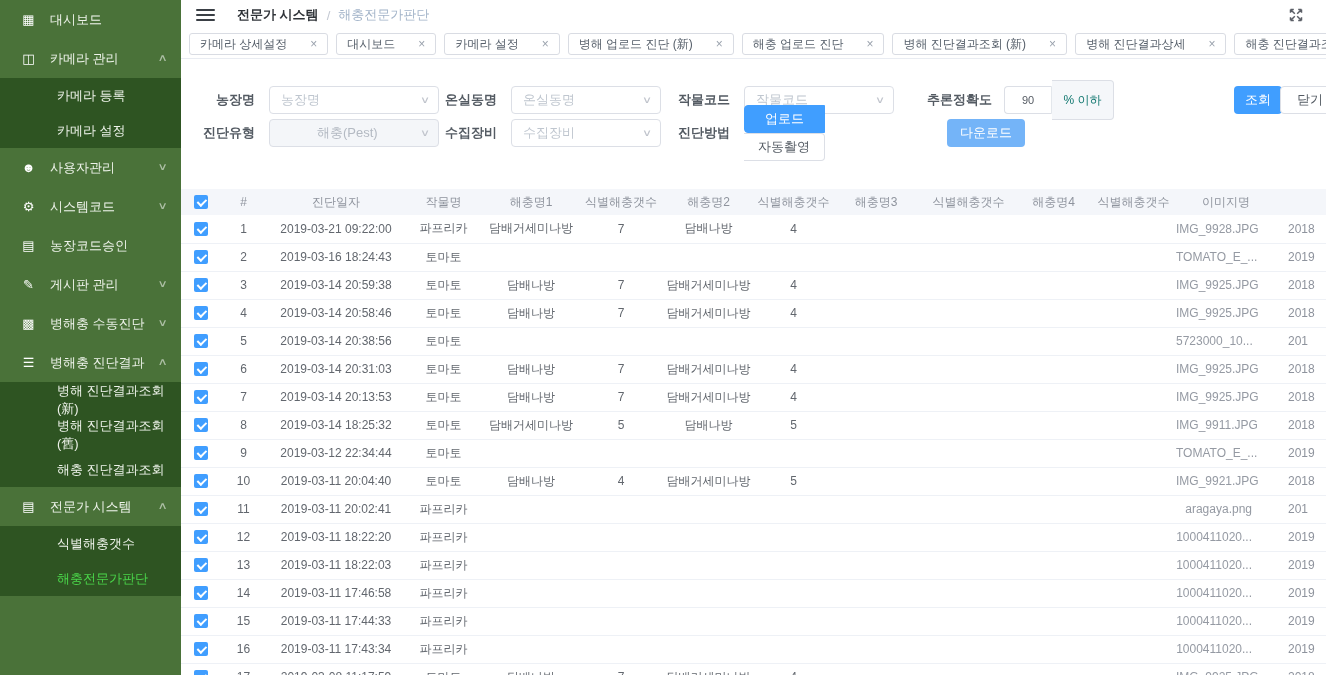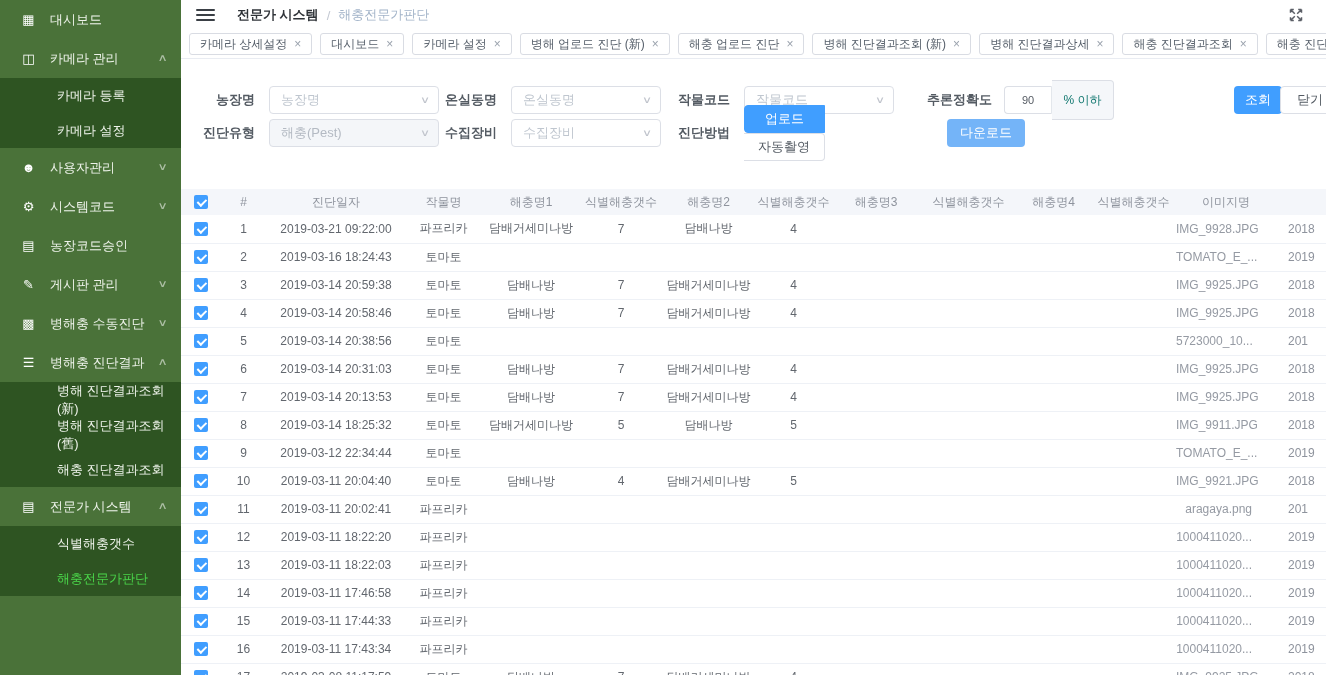--- a/index.html
+++ b/index.html
@@ -26,39 +26,39 @@
   .hamb i{display:block;height:2px;background:#3a3f45;border-radius:1px;}
   .breadcrumb{margin-left:22px;font-size:13px;display:flex;align-items:center;}
   .bc-section{color:#2f3338;font-weight:700;}
   .bc-sep{color:#c3c8d2;margin:0 8px;}
   .bc-current{color:#a3b4c9;}
   .fullscreen{position:absolute;right:22px;top:7px;width:16px;height:16px;cursor:pointer;}
 
   
   .tabbar{height:29px;flex-shrink:0;display:flex;align-items:center;gap:8px;padding-left:8px;
     border-bottom:1px solid #e9ecf2;}
-  .tab{height:22px;display:inline-flex;align-items:center;gap:7px;padding:0 10px;
+  .tab{height:22px;display:inline-flex;align-items:center;gap:23px;padding:0 10px;
     border:1px solid #d9dce3;border-radius:3px;background:#fff;font-size:12px;color:#57606b;
     cursor:pointer;white-space:nowrap;flex-shrink:0;}
   .tab .tab-close{font-size:12px;color:#9aa2ad;line-height:1;}
 
   
   .filters{position:relative;padding:27px 0 0 15px;height:115px;flex-shrink:0;}
   .f-row{display:flex;align-items:center;height:28px;margin-bottom:5px;}
   .f-label{width:59px;text-align:right;font-size:13px;font-weight:700;color:#545b63;
     margin-right:14px;flex-shrink:0;}
   .f-label.l2{width:58px;}
   .f-label.l3{width:61px;margin-left:8px;}
   .f-label.l4{width:80px;margin-left:18px;margin-right:12px;}
   .spacer4{width:80px;margin-left:18px;margin-right:12px;flex-shrink:0;}
   .select{width:170px;height:28px;border:1px solid #dcdfe6;border-radius:4px;background:#fff;
     display:flex;align-items:center;justify-content:space-between;padding:0 9px 0 11px;cursor:pointer;flex-shrink:0;}
   .select.w150{width:150px;}
   .select .ph{font-size:13px;color:#bfc6cf;}
-  .select .val{font-size:13px;color:#b4bac3;}
+  .select .val{font-size:13px;color:#b4bac3;margin-left:36px;}
   .select .chev{font-size:11px;color:#c0c4cc;transform:scale(1.25,.85);}
   .select.disabled{background:#f4f6f9;}
   .acc-input{width:48px;height:28px;border:1px solid #dcdfe6;border-right:1px solid #e3e7ec;
     border-radius:4px 0 0 4px;text-align:center;font-size:11px;color:#565c64;outline:none;padding:0;}
   .acc-addon{width:62px;height:40px;background:#f5f7fa;border:1px solid #dcdfe6;border-left:none;
     border-radius:0 4px 4px 0;display:flex;align-items:center;justify-content:center;
     font-size:12px;color:#0f766e;}
   .toggle{display:flex;flex-shrink:0;flex-direction:column;}
   .t-btn{height:28px;display:flex;align-items:center;justify-content:center;padding:0 14px;
     font-size:13px;border:1px solid #dcdfe6;background:#fff;color:#545b63;cursor:pointer;}

